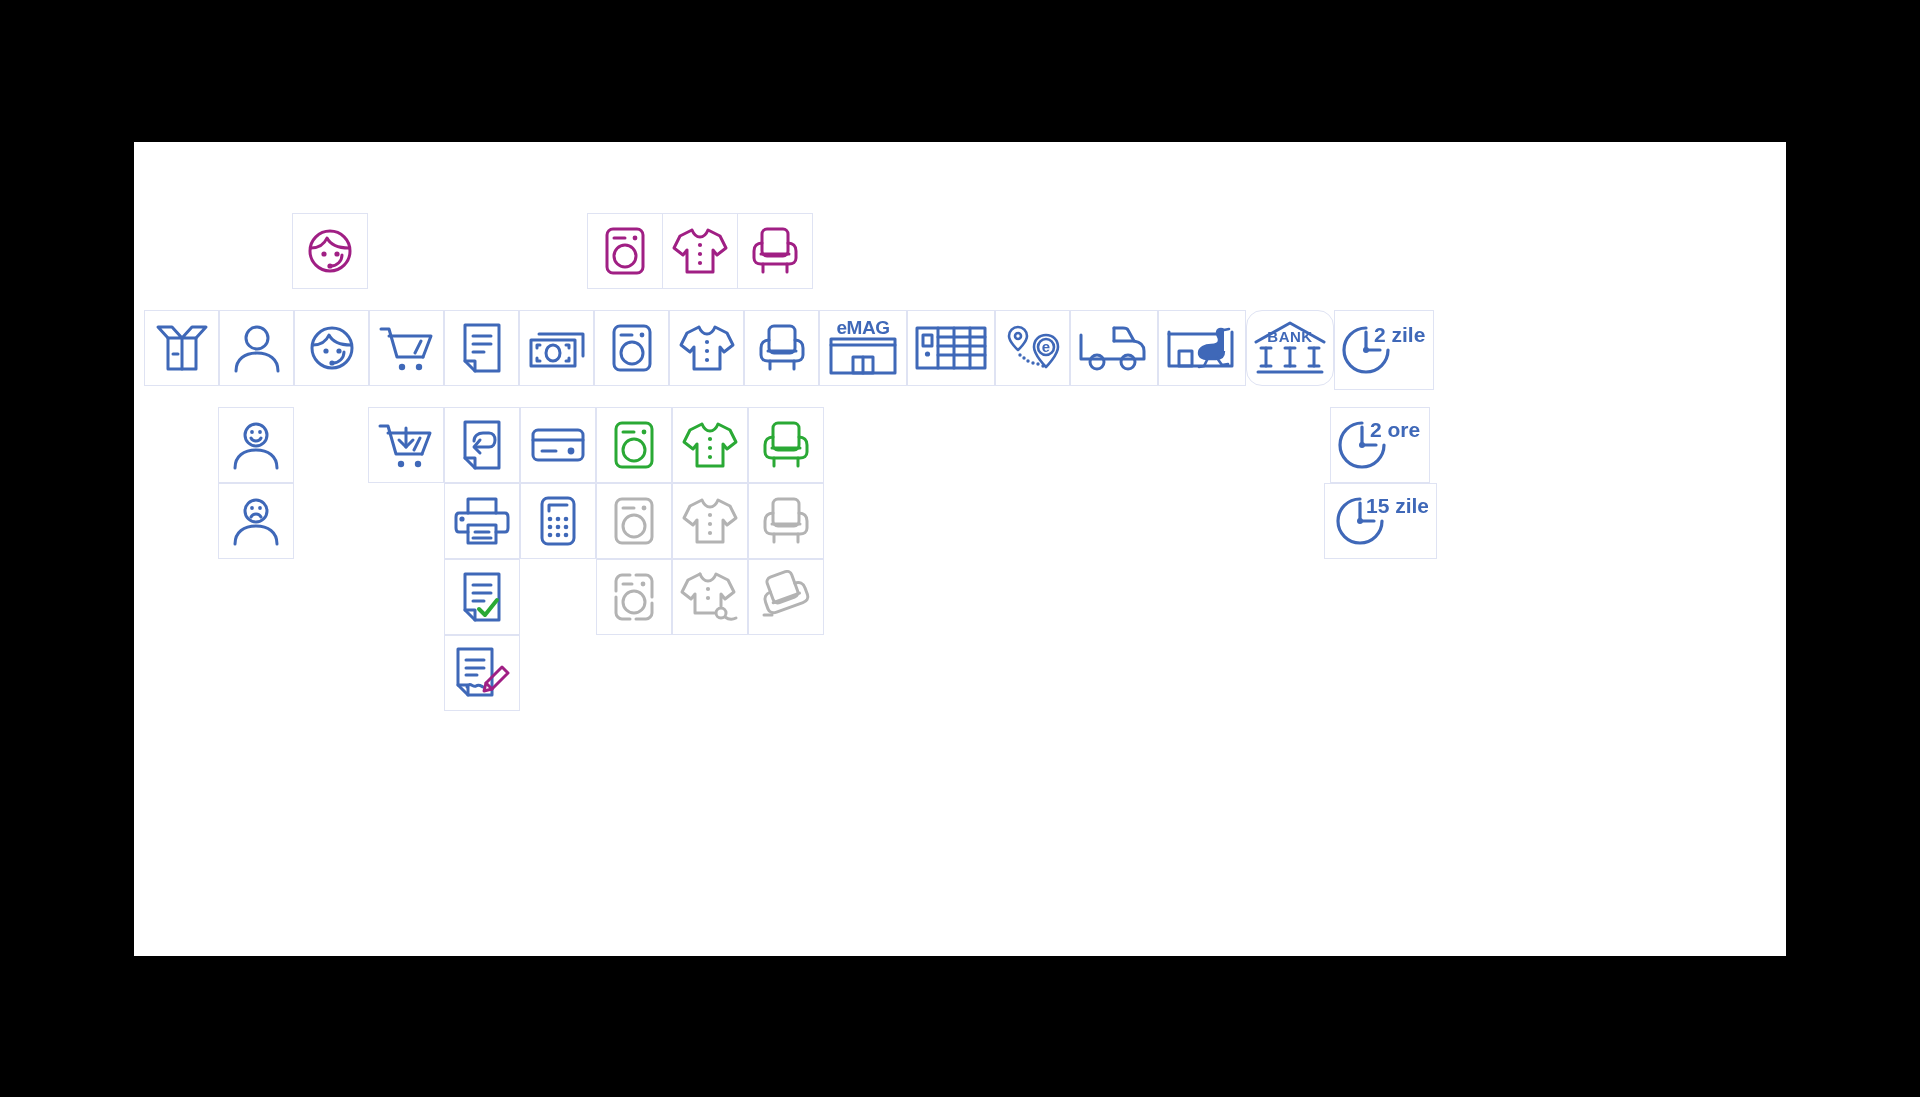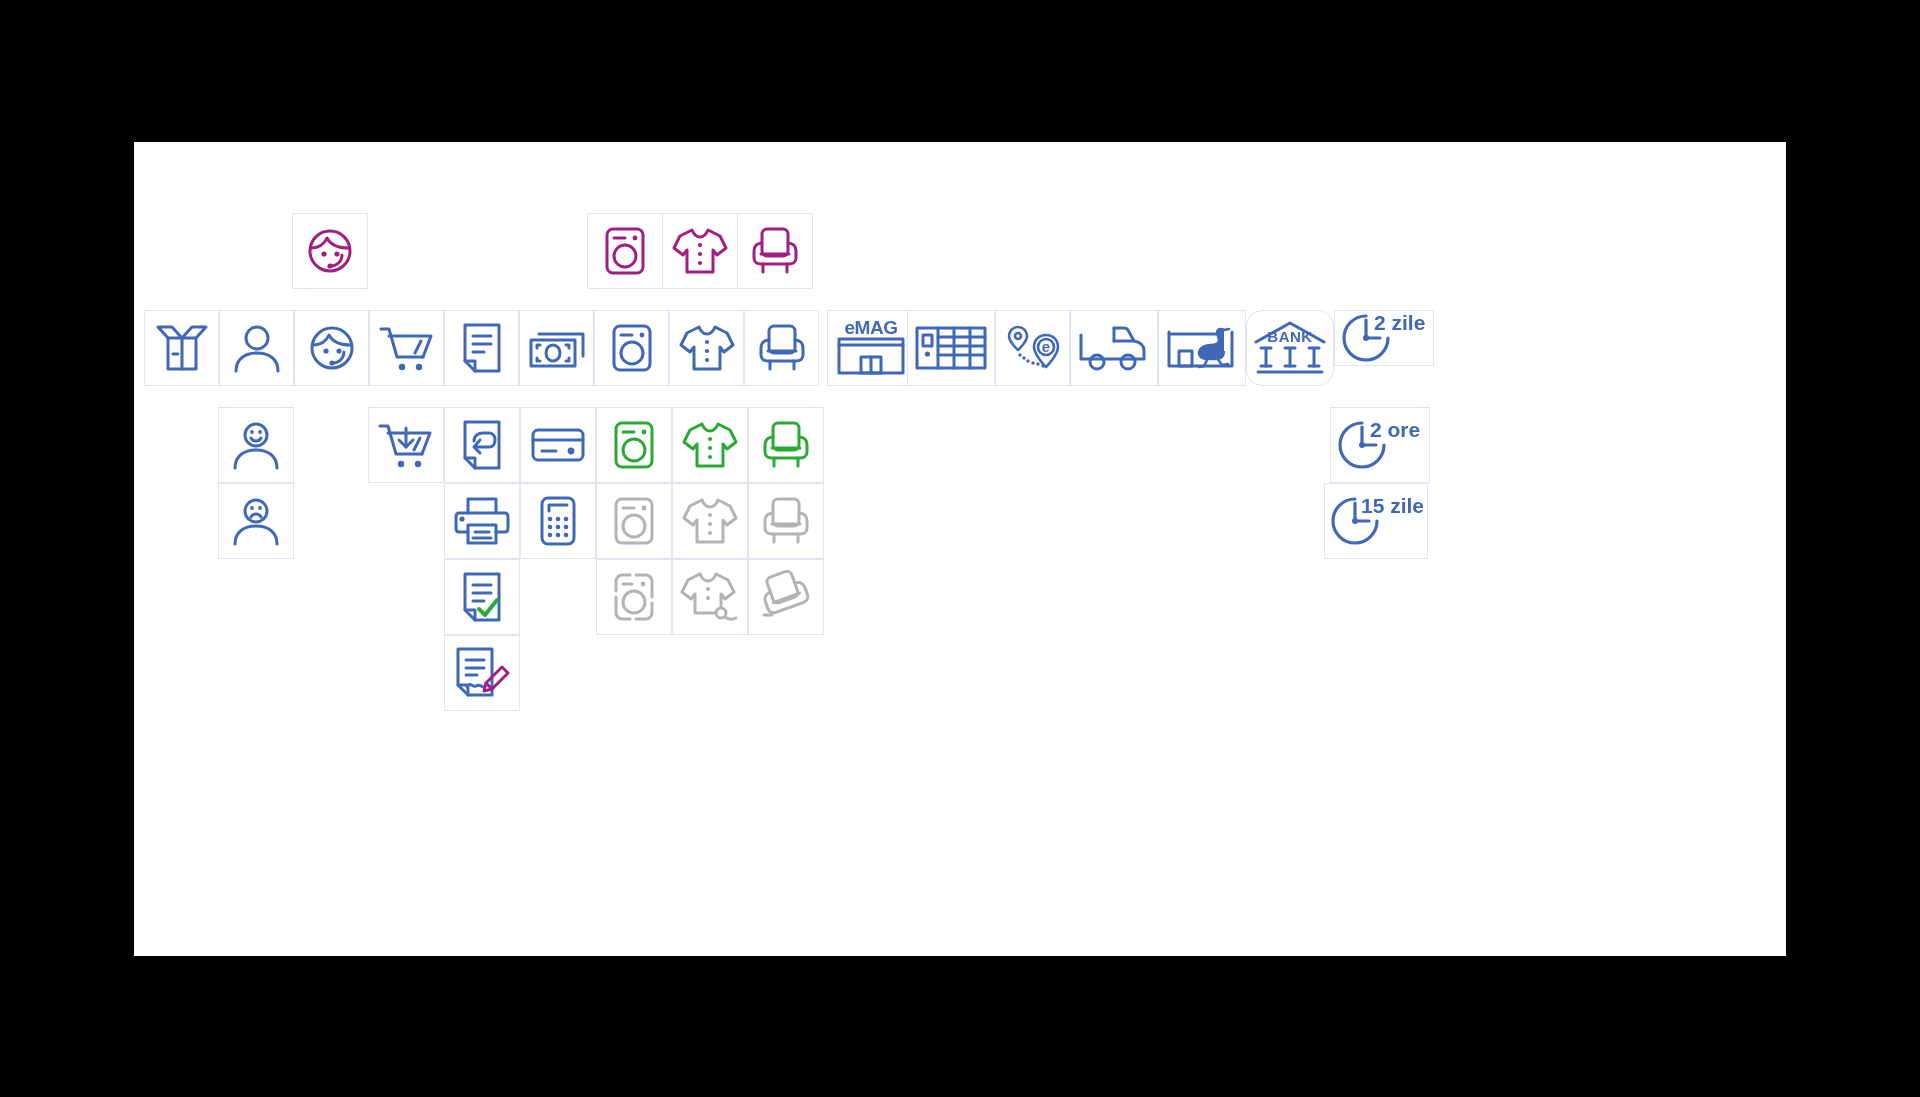--- a/index.html
+++ b/index.html
@@ -199,21 +199,21 @@
       <g fill="none" stroke="#3f68b8" stroke-width="3" stroke-linecap="round" stroke-linejoin="round">
         <rect x="13" y="3" width="26" height="27" rx="5"></rect>
         <path d="M13 17 C8 17 5 20 5 25 L5 32 C5 36 8 38 12 38 L40 38 C44 38 47 36 47 32 L47 25 C47 20 44 17 39 17"></path>
         <line x1="12" y1="28" x2="40" y2="28"></line>
         <line x1="14" y1="38" x2="14" y2="46"></line>
         <line x1="38" y1="38" x2="38" y2="46"></line>
       </g>
     </svg>
   </div>
 
-  <div class="cell" style="left:685px;top:168px;width:88px;height:76px;margin-left:8px;">
+  <div class="cell" style="left:685px;top:168px;width:88px;height:76px;">
     <svg width="76" height="58" viewBox="0 0 76 58">
       <text class="emaglabel" x="38" y="15" text-anchor="middle">eMAG</text>
       <g fill="none" stroke="#3f68b8" stroke-width="3" stroke-linecap="round" stroke-linejoin="round">
         <rect x="6" y="20" width="64" height="34"></rect>
         <rect x="28" y="38" width="20" height="16"></rect>
         <line x1="38" y1="38" x2="38" y2="54"></line>
         <line x1="6" y1="26" x2="70" y2="26"></line>
       </g>
     </svg>
   </div>
@@ -294,21 +294,21 @@
           <line x1="33" y1="28" x2="43" y2="28"></line>
           <line x1="33" y1="46" x2="43" y2="46"></line>
         <line x1="62" y1="28" x2="62" y2="46"></line>
           <line x1="57" y1="28" x2="67" y2="28"></line>
           <line x1="57" y1="46" x2="67" y2="46"></line>
       </g>
       <text class="banklabel" x="38" y="22" text-anchor="middle">BANK</text>
     </svg>
   </div>
 
-  <div class="cell" style="left:1200px;top:168px;width:100px;height:56px;">
+  <div class="cell" style="left:1200px;top:168px;width:100px;height:80px;">
     <svg width="88" height="56" viewBox="0 0 88 56">
       <g fill="none" stroke="#3f68b8" stroke-width="3.2" stroke-linecap="round" stroke-linejoin="round">
         <path d="M26 6 A22 22 0 1 0 48 28"></path>
         <line x1="26" y1="28" x2="26" y2="10"></line>
         <line x1="26" y1="28" x2="40" y2="28"></line>
       </g>
       <circle cx="26" cy="28" r="3" fill="#3f68b8"></circle>
       <text class="clocklabel" x="34" y="20">2 zile</text>
     </svg>
   </div>
@@ -551,21 +551,21 @@
       <g fill="none" stroke="#3f68b8" stroke-width="3.2" stroke-linecap="round" stroke-linejoin="round">
         <path d="M26 6 A22 22 0 1 0 48 28"></path>
         <line x1="26" y1="28" x2="26" y2="10"></line>
         <line x1="26" y1="28" x2="40" y2="28"></line>
       </g>
       <circle cx="26" cy="28" r="3" fill="#3f68b8"></circle>
       <text class="clocklabel" x="34" y="20">2 ore</text>
     </svg>
   </div>
 
-  <div class="cell" style="left:1190px;top:341px;width:104px;height:76px;">
+  <div class="cell" style="left:1190px;top:341px;width:113px;height:76px;">
     <svg width="94" height="56" viewBox="0 0 94 56">
       <g fill="none" stroke="#3f68b8" stroke-width="3.2" stroke-linecap="round" stroke-linejoin="round">
         <path d="M26 6 A22 22 0 1 0 48 28"></path>
         <line x1="26" y1="28" x2="26" y2="10"></line>
         <line x1="26" y1="28" x2="40" y2="28"></line>
       </g>
       <circle cx="26" cy="28" r="3" fill="#3f68b8"></circle>
       <text class="clocklabel" x="32" y="20">15 zile</text>
     </svg>
   </div>

